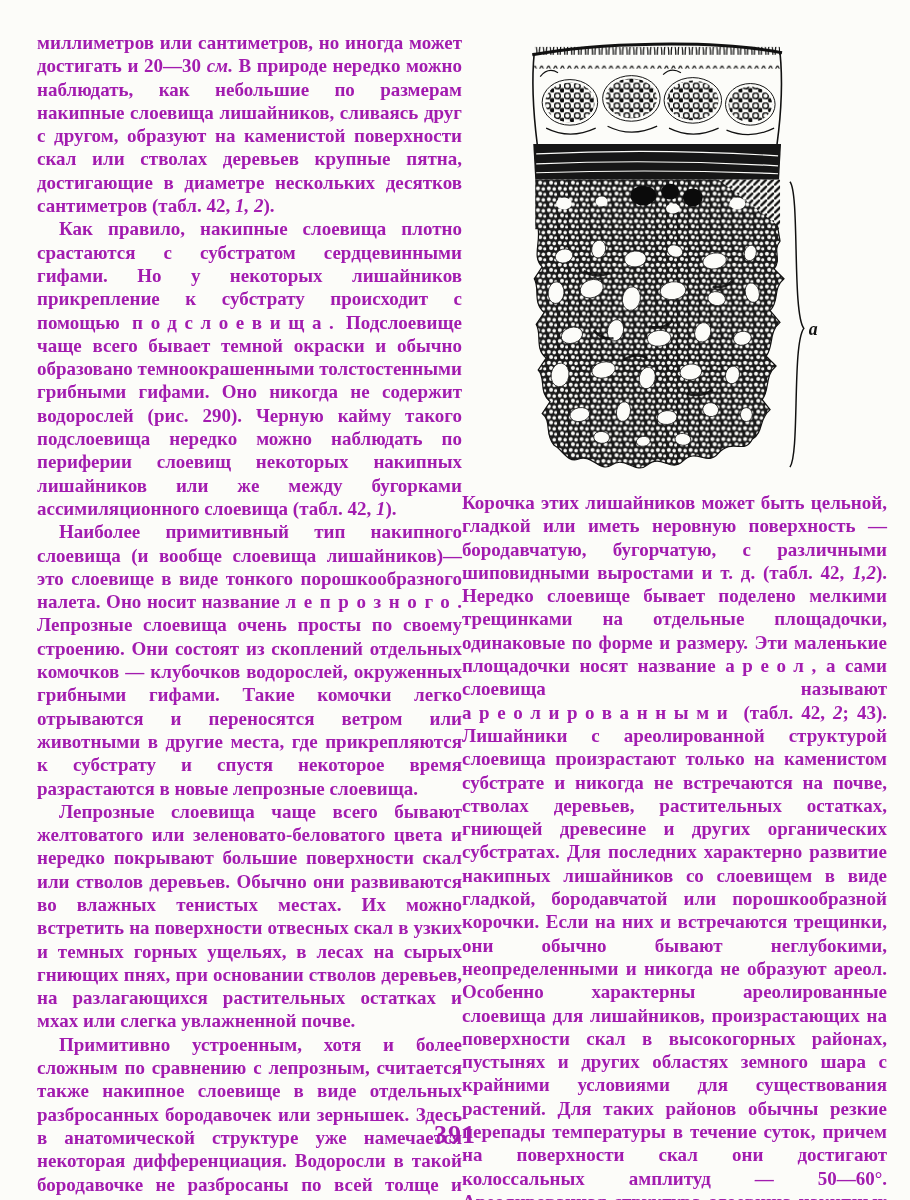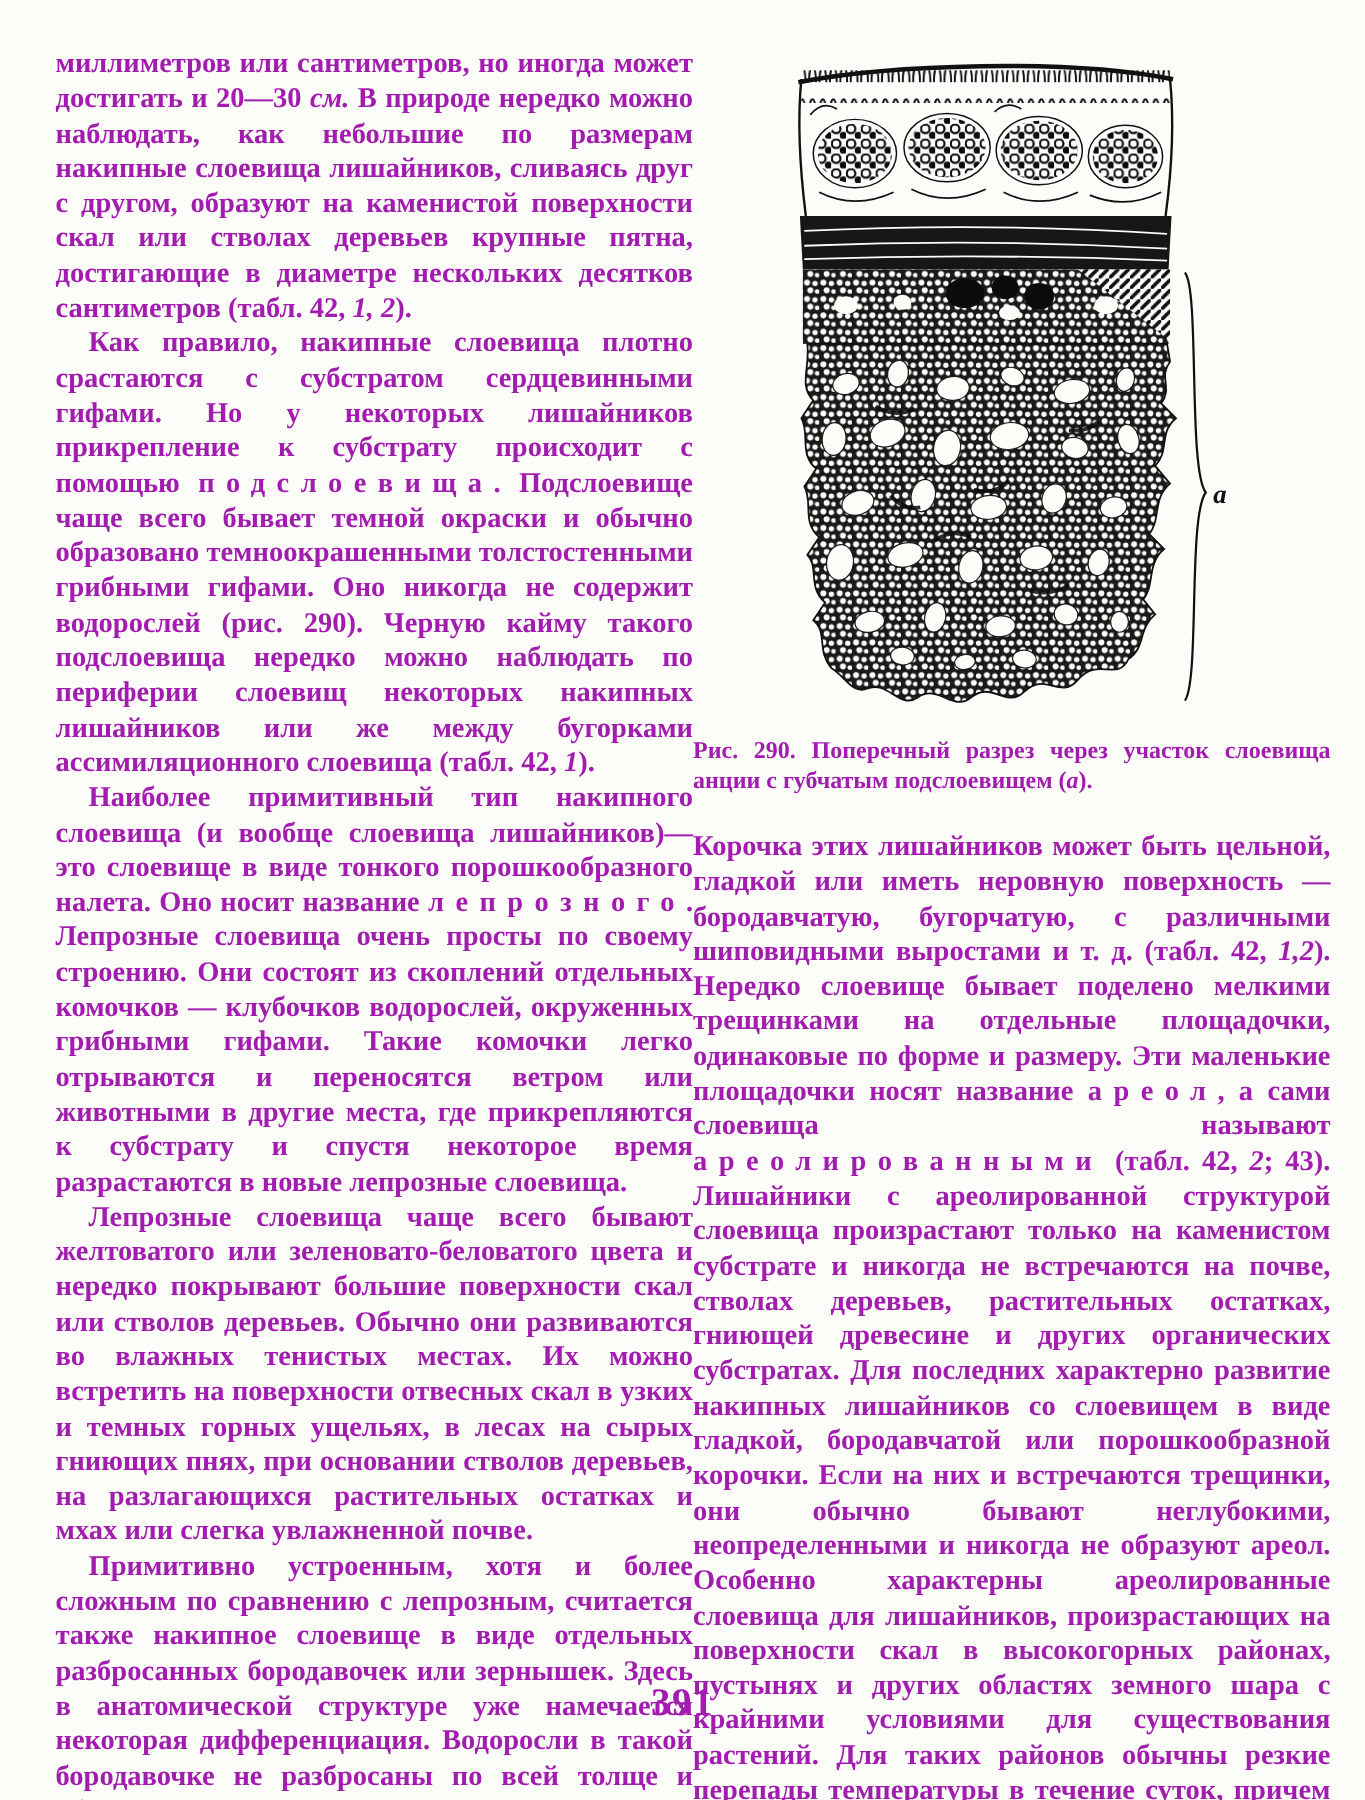--- a/index.html
+++ b/index.html
@@ -145,23 +145,20 @@
           <path d="M150,290 q-10,10 -24,6"></path>
           <path d="M100,330 q12,-8 24,-2"></path>
           <path d="M190,360 q-12,8 -26,4"></path>
           <path d="M70,300 q8,10 20,8"></path>
           <path d="M210,250 q-8,8 -20,6"></path>
         </g>
 
         <path d="M268,150 C278,162 270,282 282,298 C270,314 278,424 268,438" fill="none" stroke="#111" stroke-width="1.5"></path>
         <text x="287" y="305" font-size="18" font-style="italic" fill="#111">а</text>
       </svg>
-      <figcaption class="caption">
-          <p class="para"><span>Рис. 290. Поперечный разрез через участок слоевища анции с губчатым подслоевищем (</span><span class="it">а</span><span>).</span></p>
-        </figcaption>
     </figure>
     <div class="col-text">
         <p class="para"><span>Корочка этих лишайников может быть цельной, гладкой или иметь неровную поверхность — бородавчатую, бугорчатую, с различными шиповидными выростами и т. д. (табл. 42, </span><span class="it">1,2</span><span>). Нередко слоевище бывает поделено мелкими трещинками на отдельные площадочки, одинаковые по форме и размеру. Эти маленькие площадочки носят название </span><span class="sp">ареол</span><span>, а сами слоевища называют </span><span class="sp">ареолированными</span><span> (табл. 42, </span><span class="it">2</span><span>; 43). Лишайники с ареолированной структурой слоевища произрастают только на каменистом субстрате и никогда не встречаются на почве, стволах деревьев, растительных остатках, гниющей древесине и других органических субстратах. Для последних характерно развитие накипных лишайников со слоевищем в виде гладкой, бородавчатой или порошкообразной корочки. Если на них и встречаются трещинки, они обычно бывают неглубокими, неопределенными и никогда не образуют ареол. Особенно характерны ареолированные слоевища для лишайников, произрастающих на поверхности скал в высокогорных районах, пустынях и других областях земного шара с крайними условиями для существования растений. Для таких районов обычны резкие перепады температуры в течение суток, причем на поверхности скал они достигают колоссальных амплитуд — 50—60°. Ареолированная структура слоевища накипных лишайников является приспособлением к перенесению резких колебаний температуры.</span></p>
       </div>
   </div>
 
   <div class="page-number">391</div>
 </div>
 
 </body></html>

